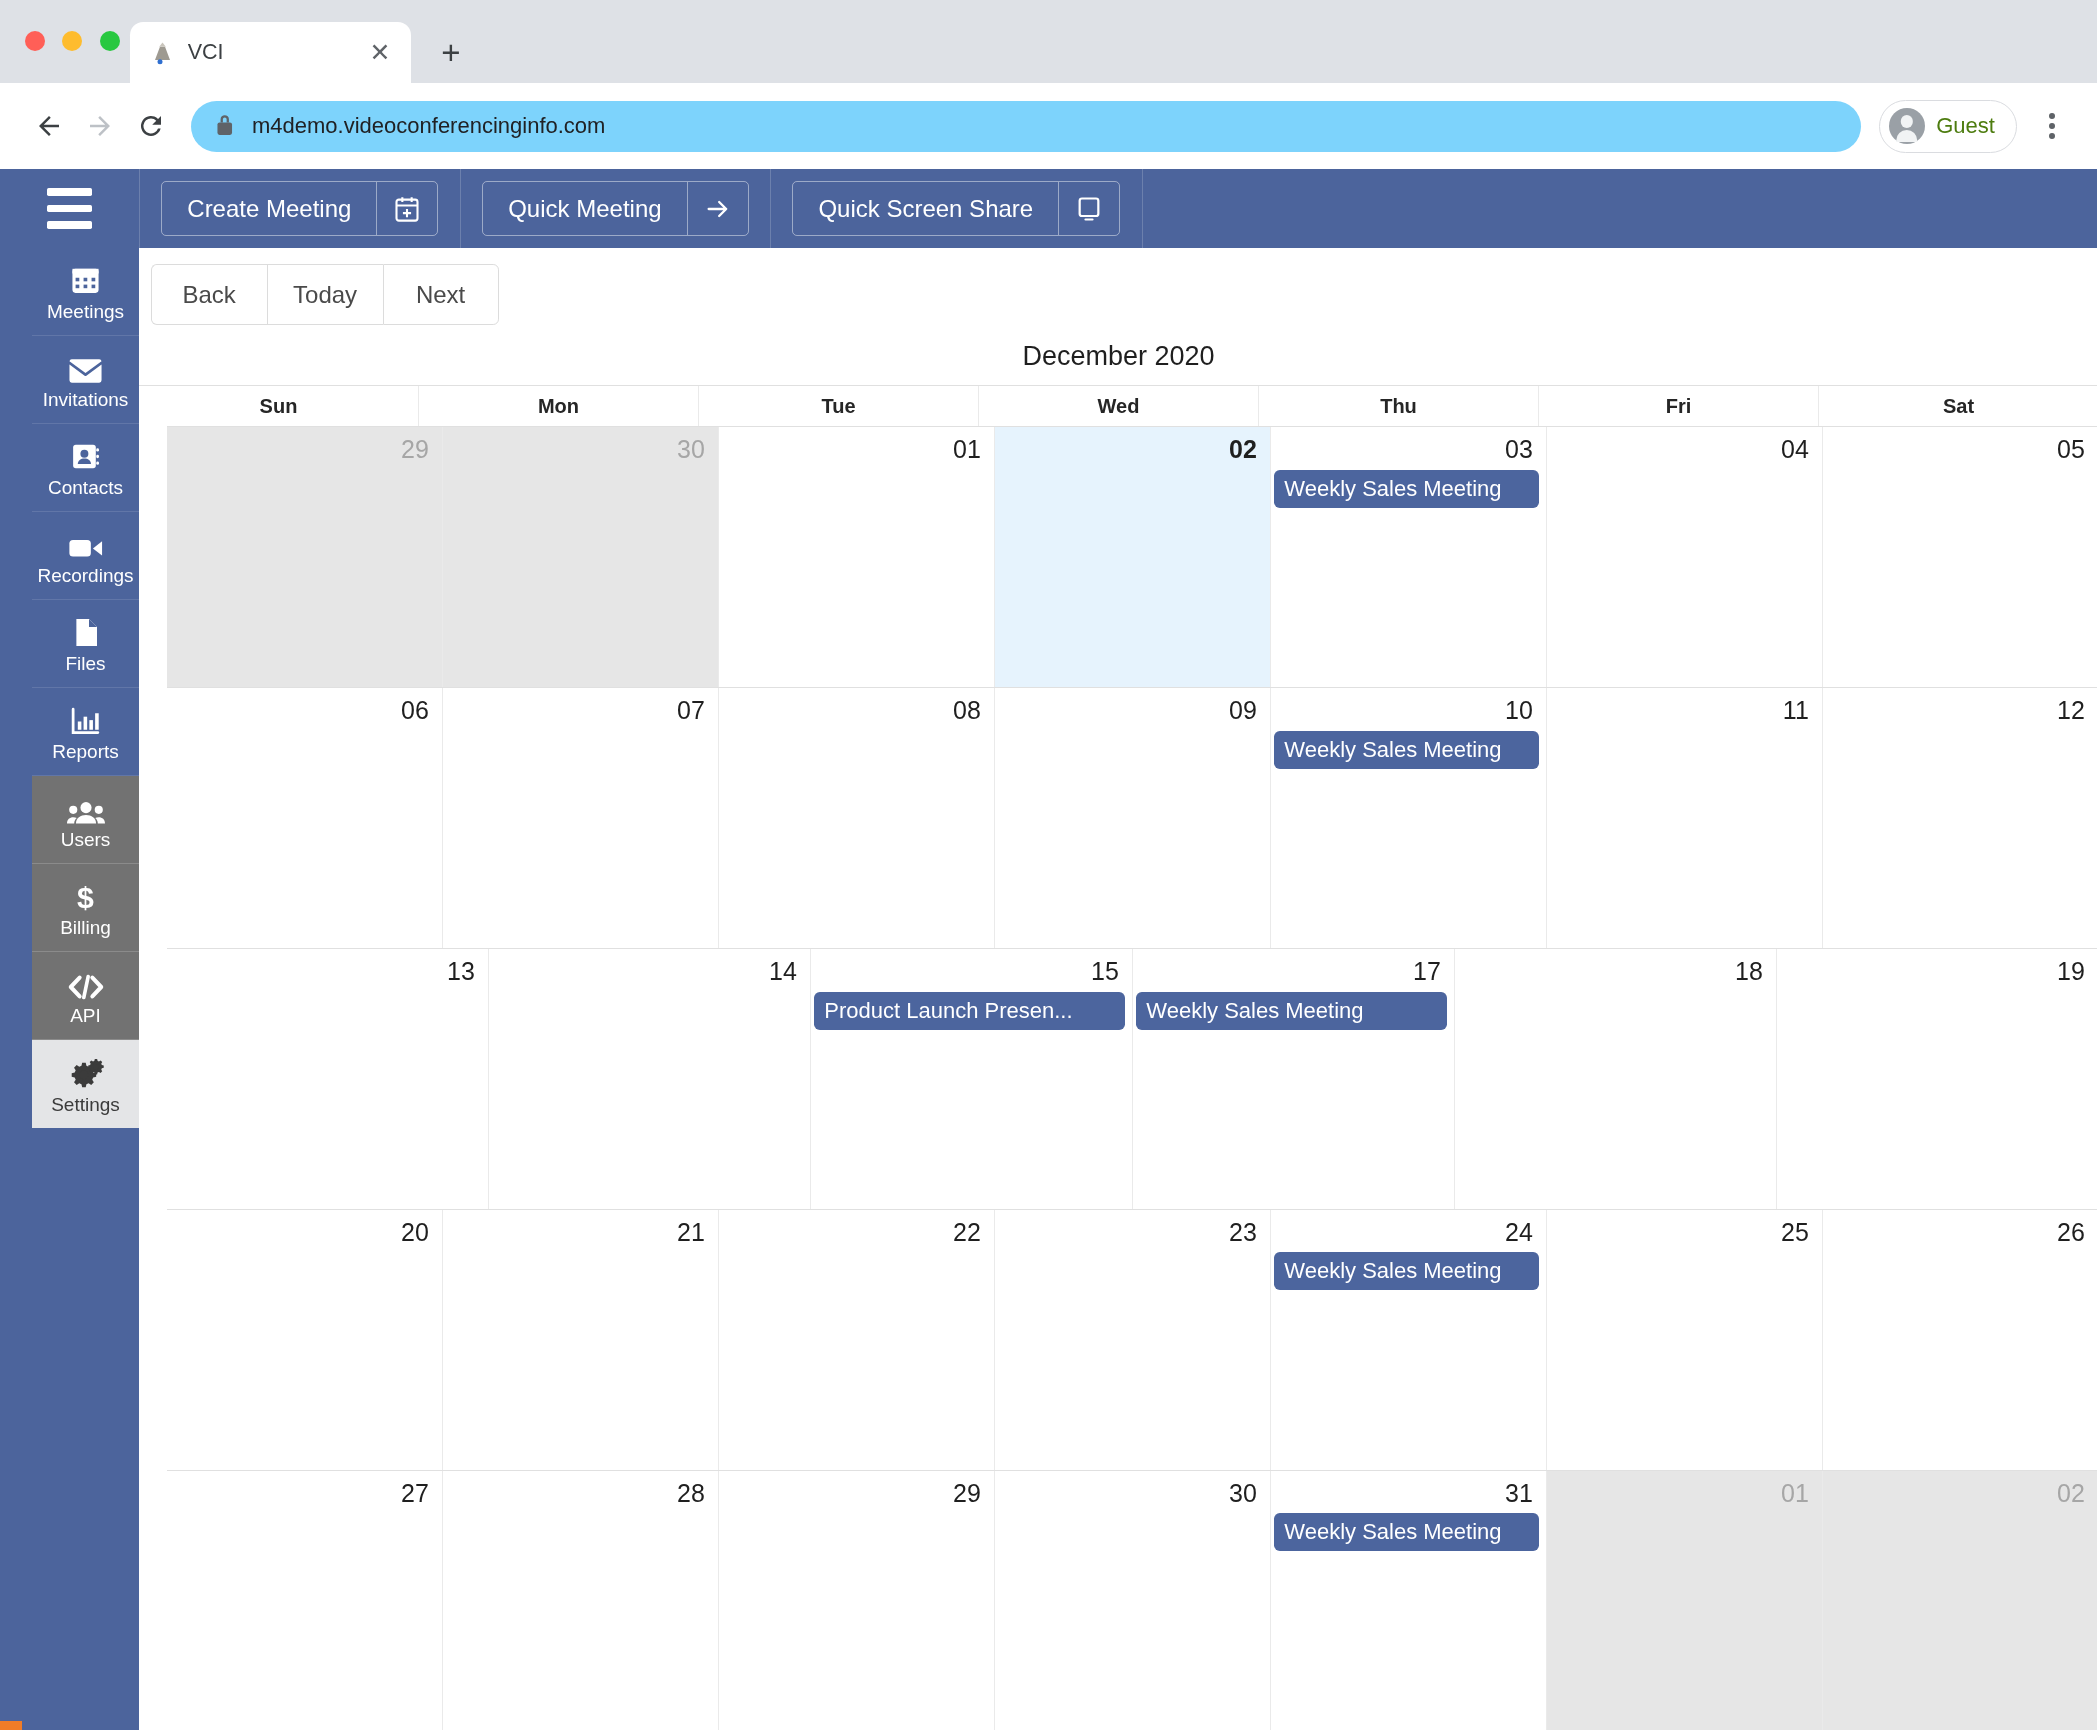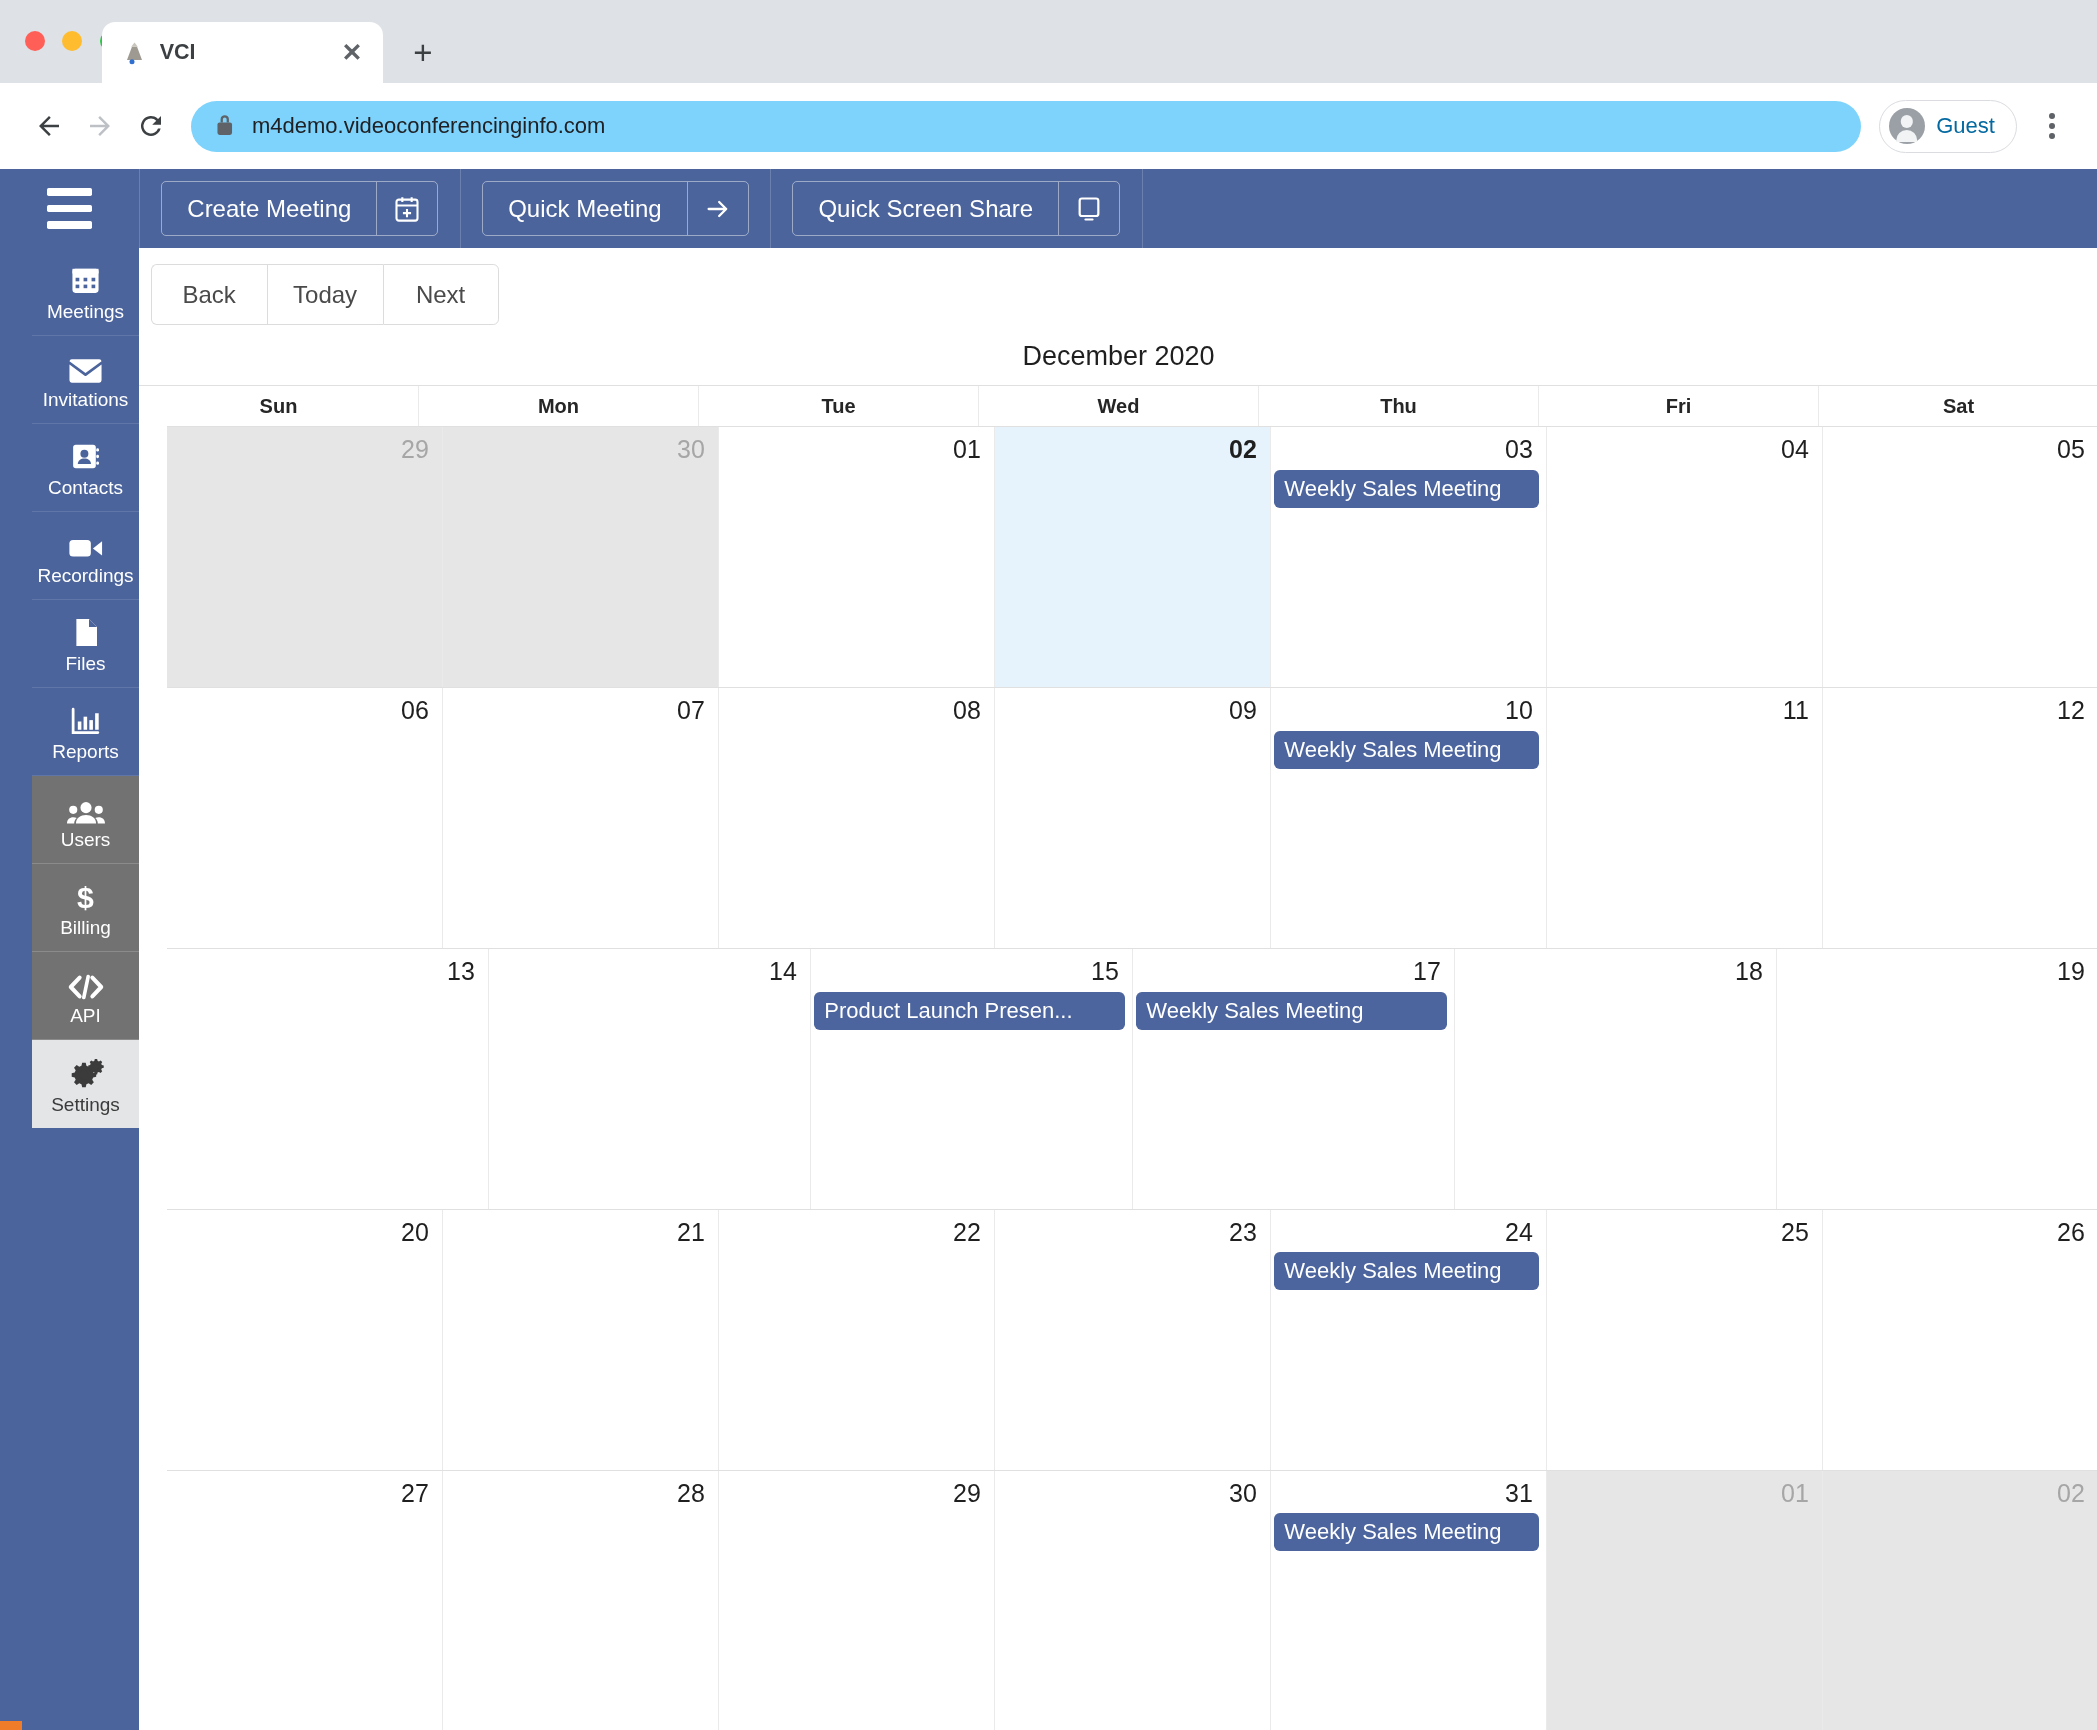--- a/index.html
+++ b/index.html
@@ -16,25 +16,24 @@
     height: 83px; background: #dee1e6;
     display: flex; align-items: flex-end; padding-left: 21.5px; position: relative;
   }
   .traffic { display:flex; align-items:center; gap:17.4px; position:absolute; left:25px; top:31px; }
   .dot { width: 20px; height: 20px; border-radius: 50%; }
   .dot.red { background:#ff5f57; }
   .dot.yellow { background:#febc2e; }
   .dot.green { background:#28c840; }
 
   .tab {
-    margin-left: 80px; width: 281px; height: 61px;
+    margin-left: 108px; width: 281px; height: 61px;
     background: #ffffff; border-radius: 13.2px 13.2px 0 0;
     display: flex; align-items: center; padding: 0 16.5px 0 20px; gap: 13.2px;
     position: relative;
-    font-weight: bold;
   }
   .tab-favicon { width: 25px; height: 25px; position: relative; flex: 0 0 auto; }
   .tab-title { font-size: 21.5px; color: #3c4043; flex: 1; white-space: nowrap; overflow: hidden; }
   .tab-close { width: 28px; height: 28px; display:flex; align-items:center; justify-content:center;
                font-size: 25px; color: #5f6368; line-height: 1; cursor: pointer; }
   .newtab {
     width: 45px; height: 45px; margin-left: 18px; margin-bottom: 8.3px;
     display: flex; align-items: center; justify-content: center;
     font-size: 33px; color: #3c4043; line-height: 1; font-weight: 300; cursor: pointer;
   }
@@ -57,21 +56,21 @@
   .profile-pill {
     height: 53px; border: 1.7px solid #dadce0; border-radius: 28px;
     display: flex; align-items: center; gap: 11.6px; padding: 0 21.5px 0 8.3px; cursor: pointer;
     flex: 0 0 auto;
   }
   .profile-avatar { width: 36px; height: 36px; border-radius: 50%; background: #9aa0a6; position: relative; }
   .profile-avatar::before { content:''; position:absolute; left:50%; top:7.4px; transform:translateX(-50%);
       width:12.4px; height:12.4px; border-radius:50%; background:#f1f3f4; }
   .profile-avatar::after { content:''; position:absolute; left:50%; top:22px; transform:translateX(-50%);
       width:21.5px; height:12.4px; border-radius:10.7px 10.7px 0 0; background:#f1f3f4; }
-  .profile-name { font-size: 22px; color: #0369a1; }
+  .profile-name { font-size: 22px; color: #4d7c0f; }
   .kebab { width: 46px; height: 46px; margin-left: 11.6px; display:flex; flex-direction:column;
            align-items:center; justify-content:center; gap:4.1px; cursor:pointer; flex:0 0 auto; }
   .kebab i { width: 5.8px; height: 5.8px; border-radius: 50%; background: #5f6368; display:block; }
 
   
   .app { flex: 1; display: flex; flex-direction: column; background: #4c649c; position: relative; overflow: hidden; }
   .app-topbar {
     height: 79px; background: #4c649c; display: flex; align-items: center;
     flex: 0 0 auto;
   }

